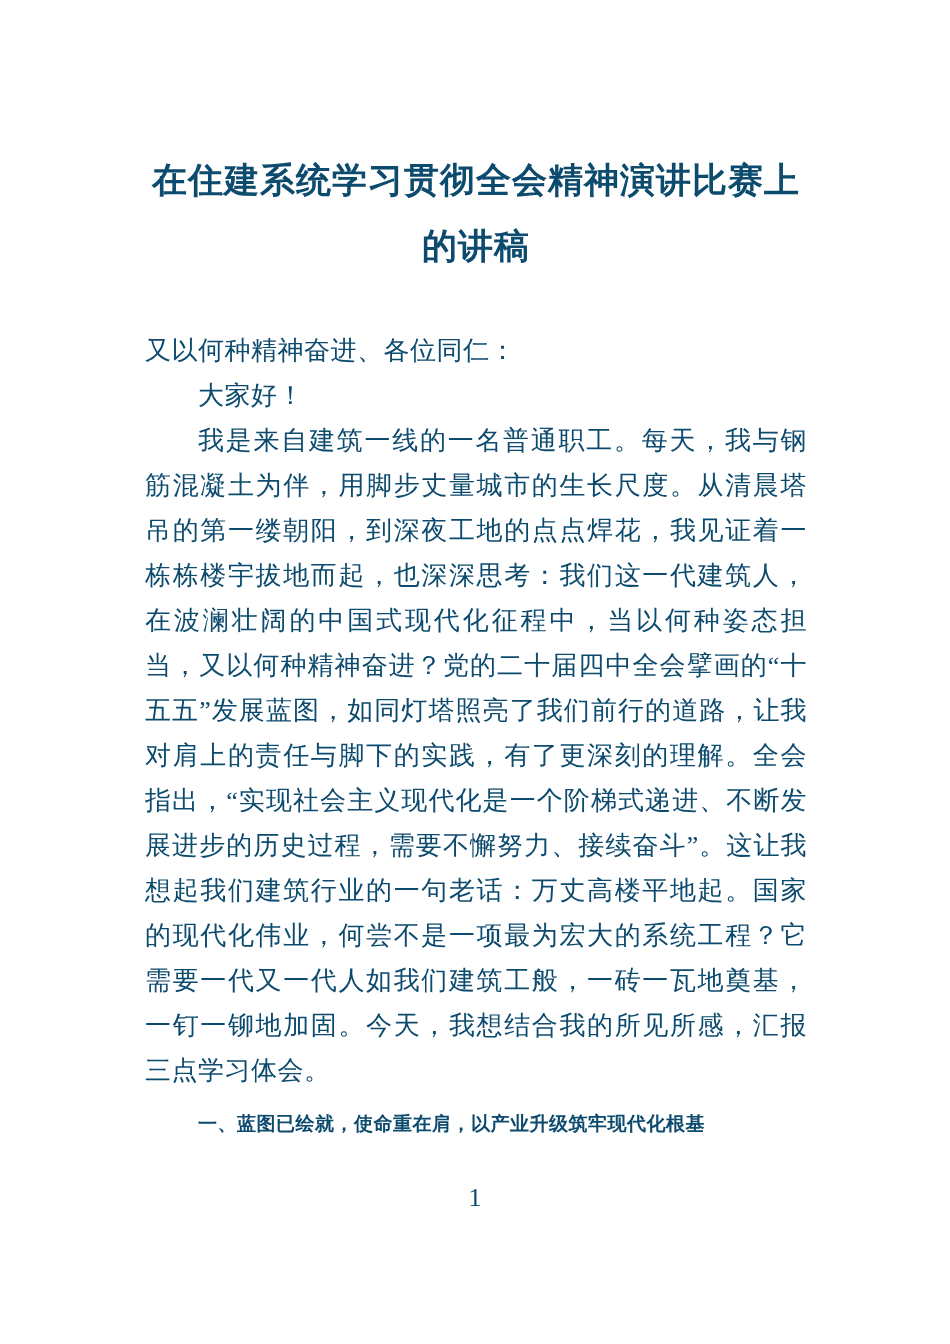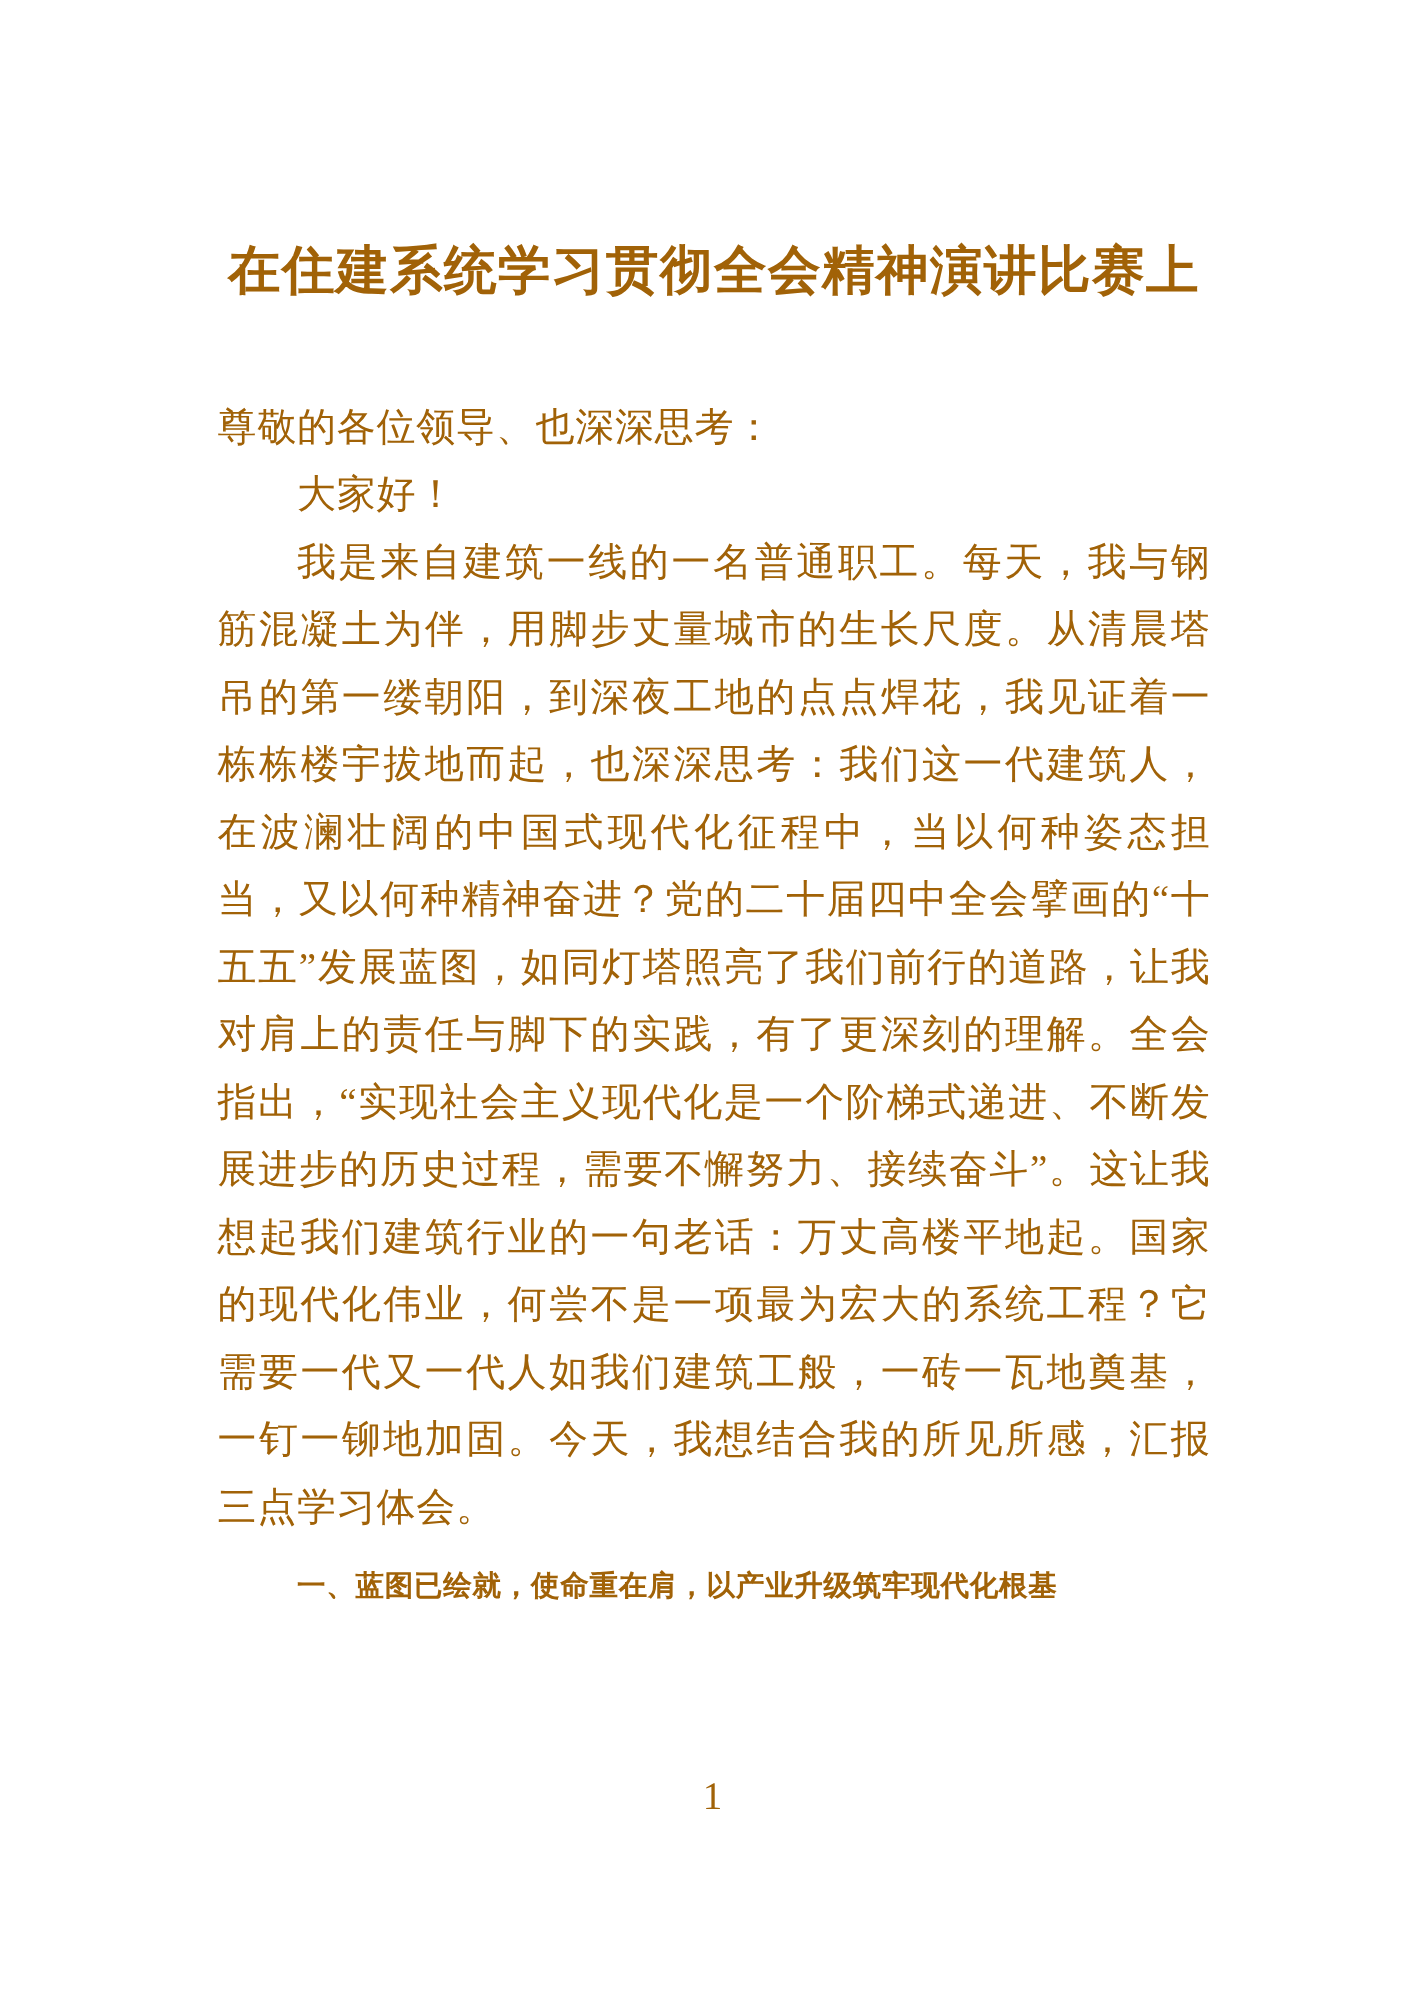--- a/index.html
+++ b/index.html
@@ -7,21 +7,21 @@
     margin: 0;
     padding: 0;
     background: #ffffff;
   }
   .page {
     position: relative;
     width: 950px;
     height: 1344px;
     margin: 0 auto;
     background: #ffffff;
-    color: #a16207;
+    color: #0c4a6e;
     font-family: "Liberation Serif", "DejaVu Serif", serif;
     overflow: hidden;
   }
   .content {
     position: absolute;
     top: 148px;
     left: 145px;
     width: 662px;
   }
   .doc-title {
@@ -66,24 +66,25 @@
   }
 </style>
 </head>
 <body>
 
 <div class="page">
   <div class="content">
 
     <h1 class="doc-title">
       <span class="title-line">在住建系统学习贯彻全会精神演讲比赛上</span>
+      <span class="title-line">的讲稿</span>
     </h1>
 
     <div class="body-text">
-      <p>尊敬的各位领导、也深深思考：</p>
+      <p>又以何种精神奋进、各位同仁：</p>
 
       <p class="indent">大家好！</p>
 
       <p class="indent">我是来自建筑一线的一名普通职工。每天，我与钢筋混凝土为伴，用脚步丈量城市的生长尺度。从清晨塔吊的第一缕朝阳，到深夜工地的点点焊花，我见证着一栋栋楼宇拔地而起，也深深思考：我们这一代建筑人，在波澜壮阔的中国式现代化征程中，当以何种姿态担当，又以何种精神奋进？党的二十届四中全会擘画的“十五五”发展蓝图，如同灯塔照亮了我们前行的道路，让我对肩上的责任与脚下的实践，有了更深刻的理解。全会指出，“实现社会主义现代化是一个阶梯式递进、不断发展进步的历史过程，需要不懈努力、接续奋斗”。这让我想起我们建筑行业的一句老话：万丈高楼平地起。国家的现代化伟业，何尝不是一项最为宏大的系统工程？它需要一代又一代人如我们建筑工般，一砖一瓦地奠基，一钉一铆地加固。今天，我想结合我的所见所感，汇报三点学习体会。</p>
 
       <p class="indent section-heading">一、蓝图已绘就，使命重在肩，以产业升级筑牢现代化根基</p>
     </div>
 
   </div>
 

